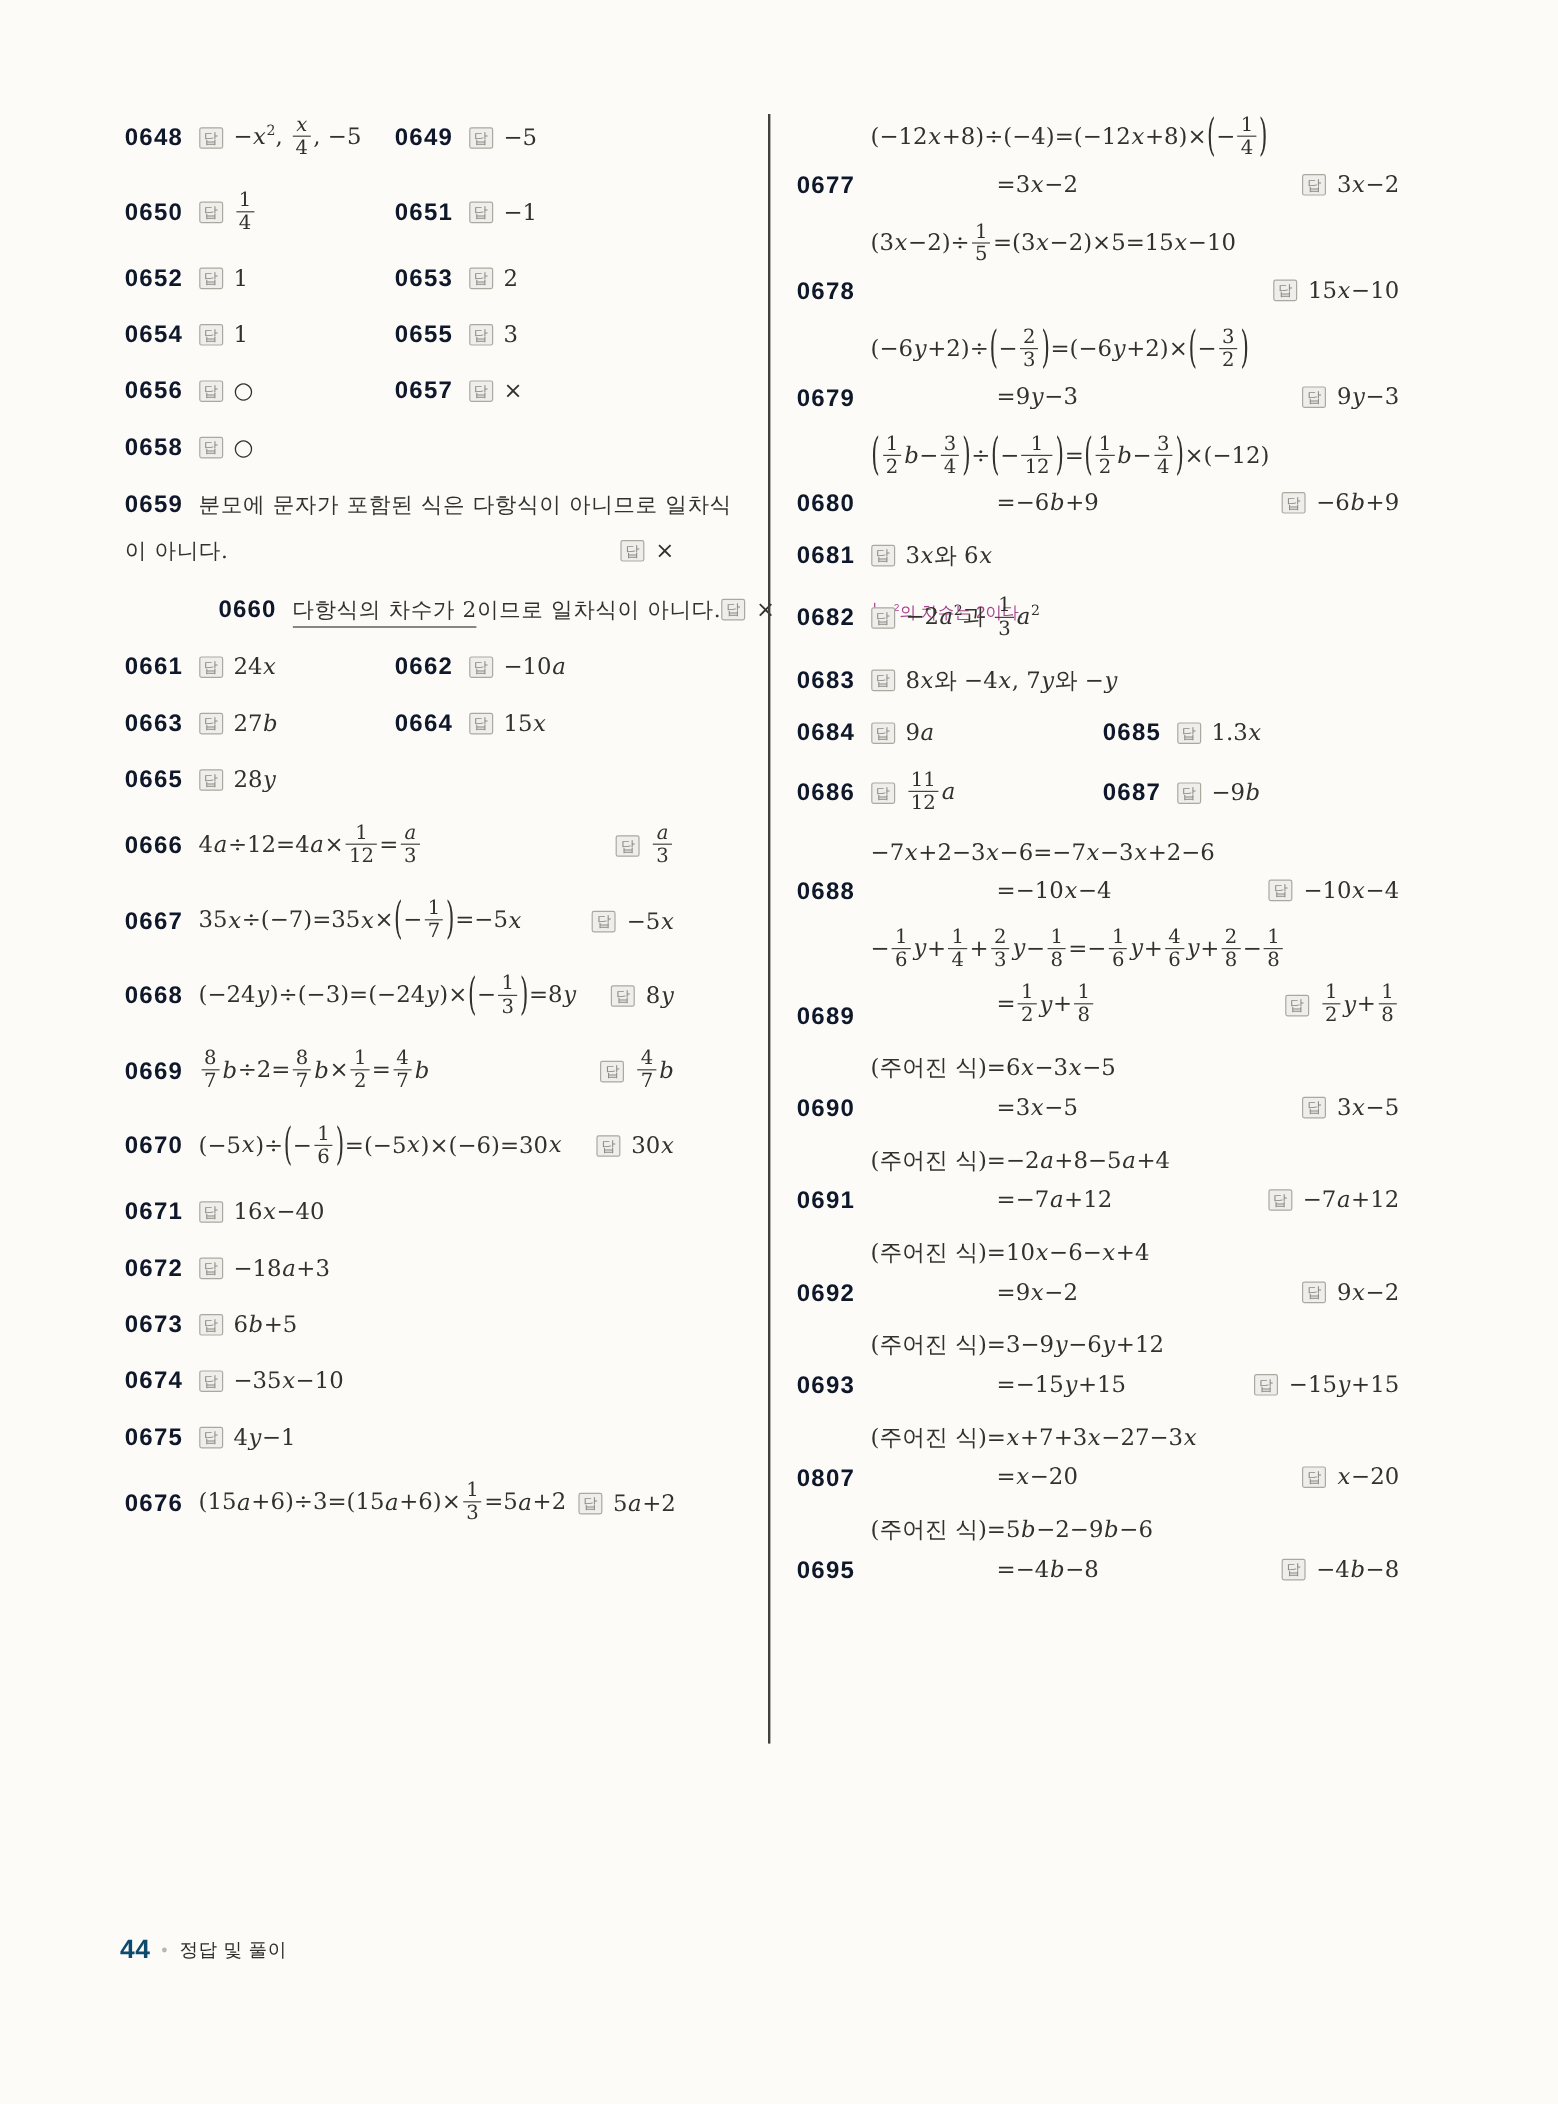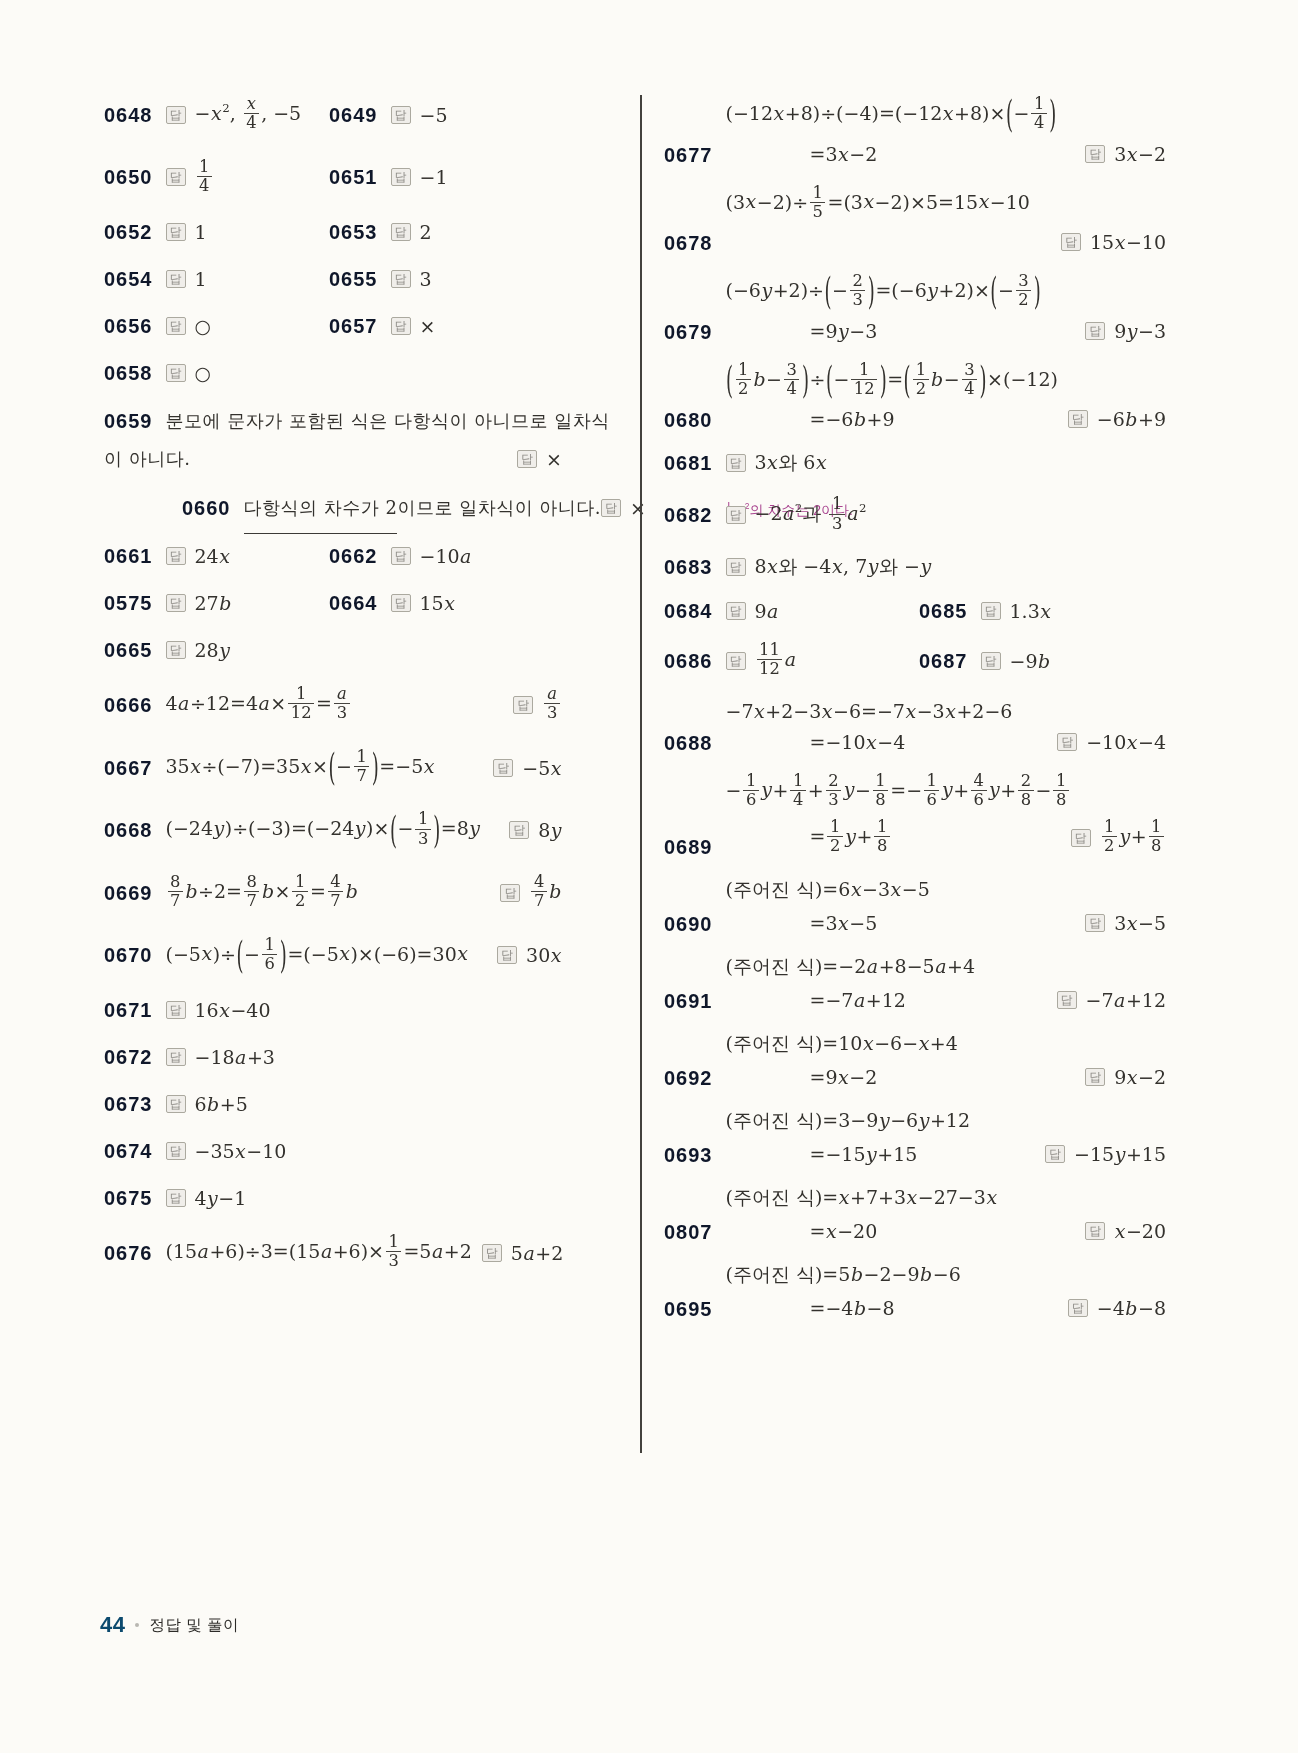--- a/index.html
+++ b/index.html
@@ -57,24 +57,24 @@
     display:inline-block;vertical-align:middle;
     transform:scaleY(2.05);transform-origin:50% 55%;
     font-weight:300;padding:0 .5px;font-size:.95em;
   }
   .ansL{display:inline-flex;align-items:center;min-width:0}
   .ansR{display:inline-flex;align-items:center;margin-left:auto;flex:0 0 auto}
   .expr{margin-right:10px}
   .wbody{flex:1;min-width:0}
   .wline1{display:flex;align-items:center}
   .wline2{display:flex;align-items:center;margin-top:9px}
-  .wline2 .cont{margin-left:84px}
+  .wline2 .cont{margin-left:105px}
   .tline1{display:flex;align-items:center}
   .tline2{display:flex;align-items:center;margin-top:14px}
-  .ul{border-bottom:1.6px solid #3c3a36;padding-bottom:15px}
+  .ul{border-bottom:1.6px solid #3c3a36;padding-bottom:3px}
   .note{
     font-size:14px;color:#a8438f;margin:4px 0 0 78px;
     font-family:"Liberation Sans",sans-serif;white-space:nowrap;
   }
   .note i{font-style:italic}
   .note sup{font-size:.6em}
 
   .footer{position:absolute;left:100px;top:1612px;display:flex;align-items:center}
   .pageno{font-size:22px;font-weight:700;color:#0c4a6e;letter-spacing:.5px}
   .footdot{width:4px;height:4px;background:#b9b7b2;border-radius:50%;margin:0 10px;flex:0 0 auto}
@@ -215,21 +215,21 @@
         <div class="prob">
           <span class="pnum">0662</span>
           <span class="ansL">
             <span class="badge">답</span>
             <span class="math">−10<i>a</i></span>
           </span>
         </div>
       </div>
       <div class="row pair">
         <div class="prob">
-          <span class="pnum">0575</span>
+          <span class="pnum">0663</span>
           <span class="ansL">
             <span class="badge">답</span>
             <span class="math">27<i>b</i></span>
           </span>
         </div>
         <div class="prob">
           <span class="pnum">0664</span>
           <span class="ansL">
             <span class="badge">답</span>
             <span class="math">15<i>x</i></span>

